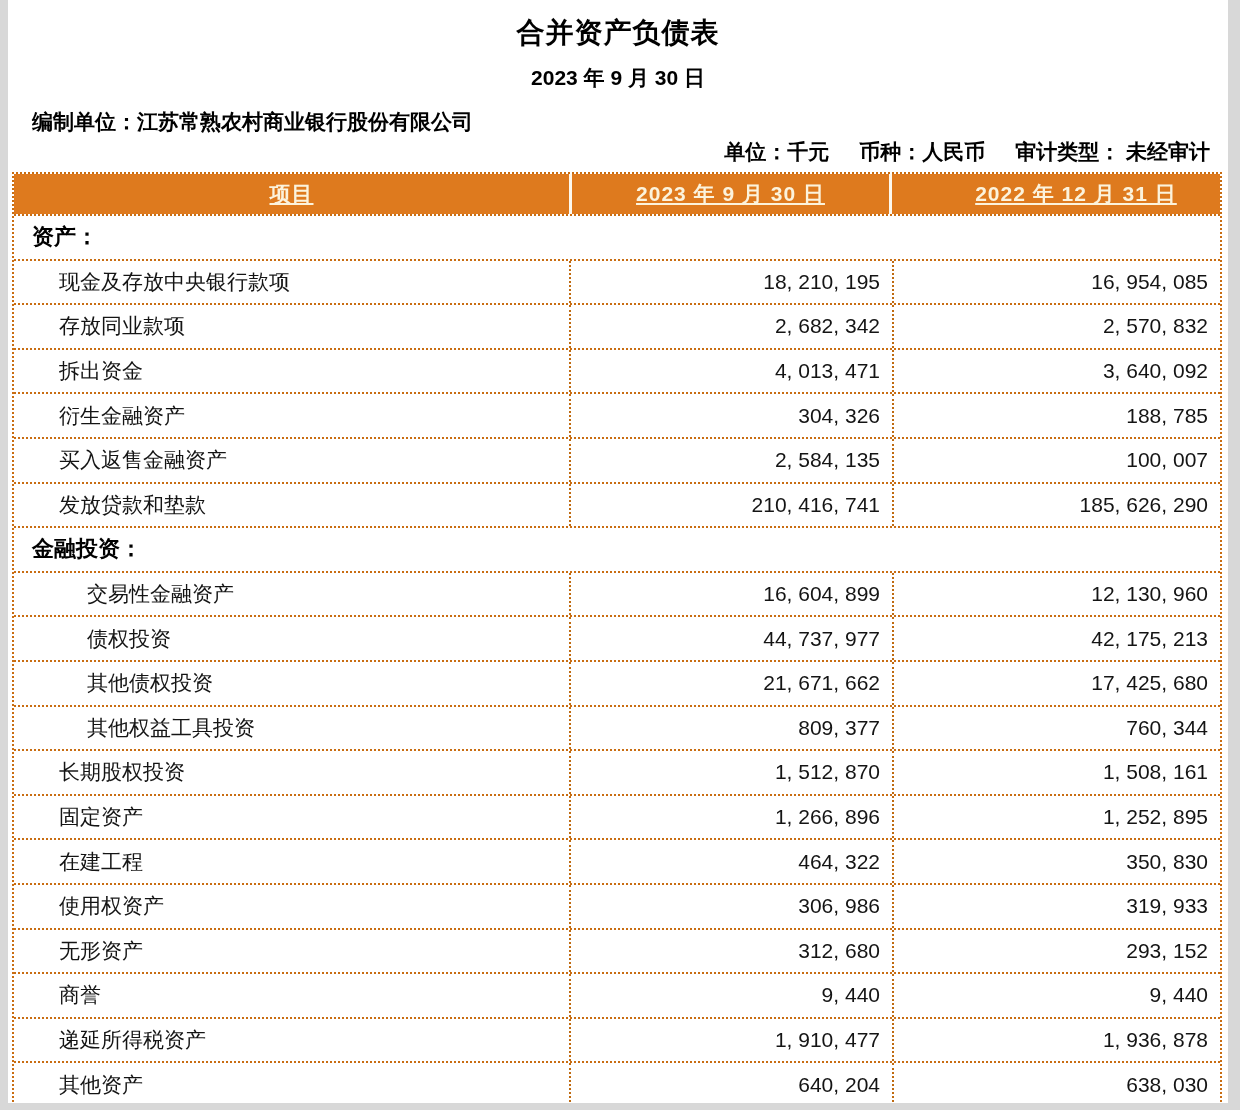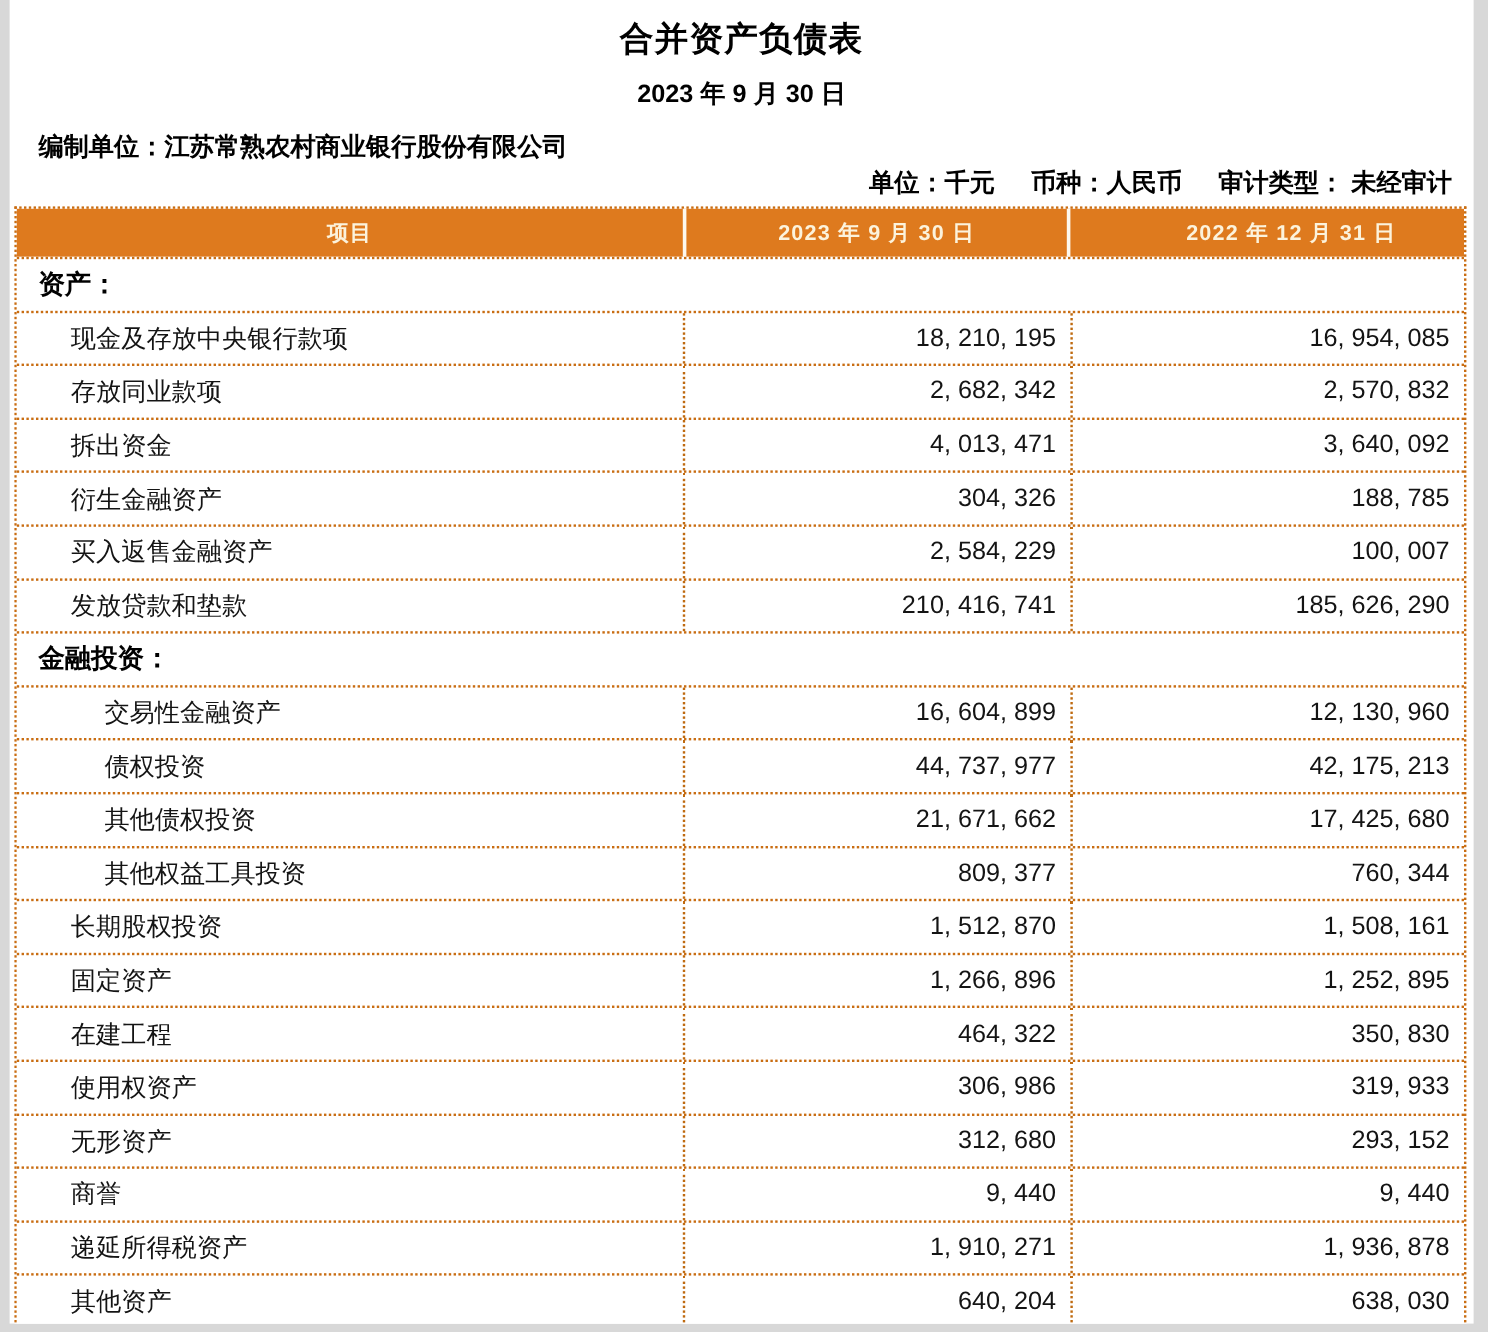--- a/index.html
+++ b/index.html
@@ -31,21 +31,21 @@
   .btable{
     position:absolute;left:4px;top:172px;width:1206px;
     border:2px dotted #c96d12;border-bottom:none;
     box-sizing:content-box;background:#fff;
   }
   .thead{
     display:flex;height:40px;background:#de7a1e;
   }
   .th{
     box-sizing:border-box;display:flex;align-items:center;justify-content:center;
-    color:#fcf3dc;font-size:18px;font-weight:600;letter-spacing:1px;
+    color:#fcf3dc;font-size:21px;font-weight:600;letter-spacing:1px;text-decoration:underline;
   }
   .th.c1{width:555px;}
   .th.c2{width:323px;border-left:3px solid #fdf8ee;border-right:3px solid #fdf8ee;}
   .th.c3{width:328px;padding-left:40px;}
   .tr{
     display:flex;height:42.6px;border-top:2px dotted #c96d12;background:#fff;
   }
   .td{
     box-sizing:border-box;display:flex;align-items:center;
     font-size:21px;color:#141414;white-space:nowrap;overflow:hidden;
@@ -107,21 +107,21 @@
     </div>
 
     <div class="tr">
       <div class="td label ind1">衍生金融资产</div>
       <div class="td num">304, 326</div>
       <div class="td num last">188, 785</div>
     </div>
 
     <div class="tr">
       <div class="td label ind1">买入返售金融资产</div>
-      <div class="td num">2, 584, 229</div>
+      <div class="td num">2, 584, 135</div>
       <div class="td num last">100, 007</div>
     </div>
 
     <div class="tr">
       <div class="td label ind1">发放贷款和垫款</div>
       <div class="td num">210, 416, 741</div>
       <div class="td num last">185, 626, 290</div>
     </div>
 
     <div class="tr section">
@@ -183,21 +183,21 @@
     </div>
 
     <div class="tr">
       <div class="td label ind1">商誉</div>
       <div class="td num">9, 440</div>
       <div class="td num last">9, 440</div>
     </div>
 
     <div class="tr">
       <div class="td label ind1">递延所得税资产</div>
-      <div class="td num">1, 910, 271</div>
+      <div class="td num">1, 910, 477</div>
       <div class="td num last">1, 936, 878</div>
     </div>
 
     <div class="tr">
       <div class="td label ind1">其他资产</div>
       <div class="td num">640, 204</div>
       <div class="td num last">638, 030</div>
     </div>
 
   </div>

